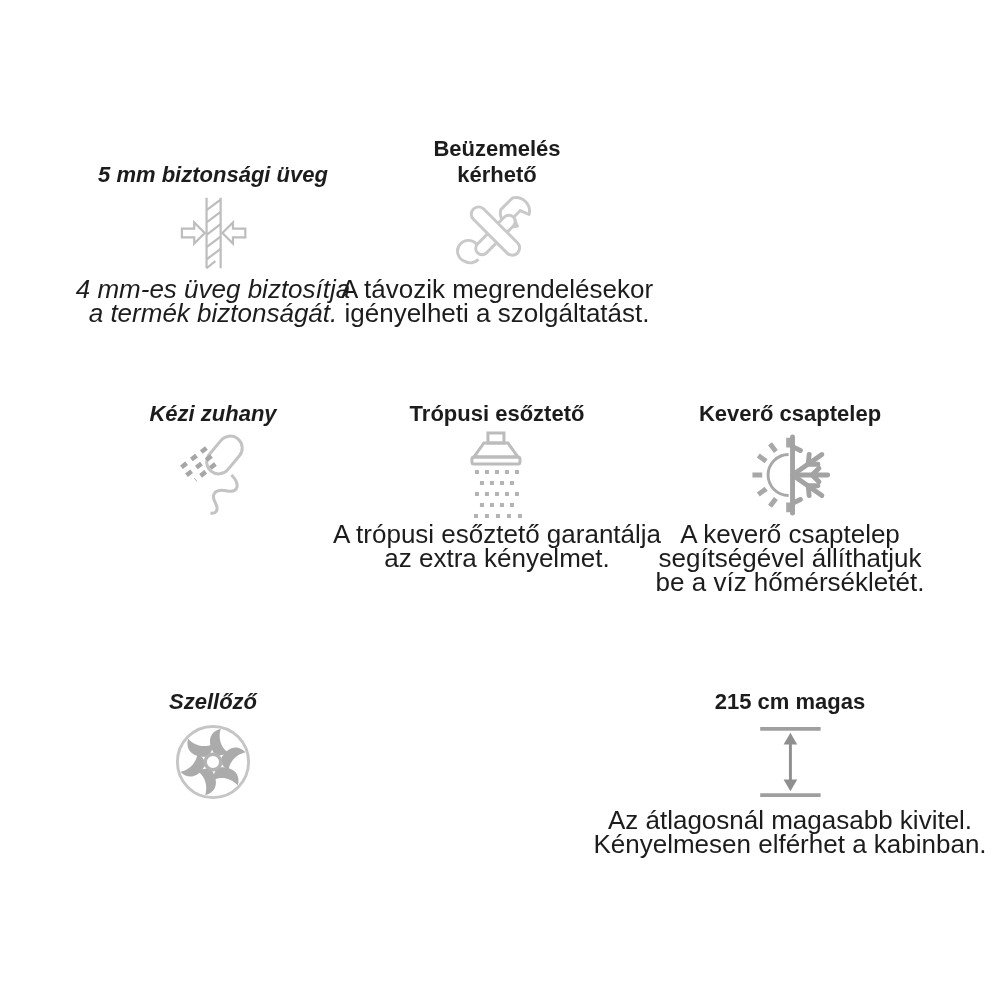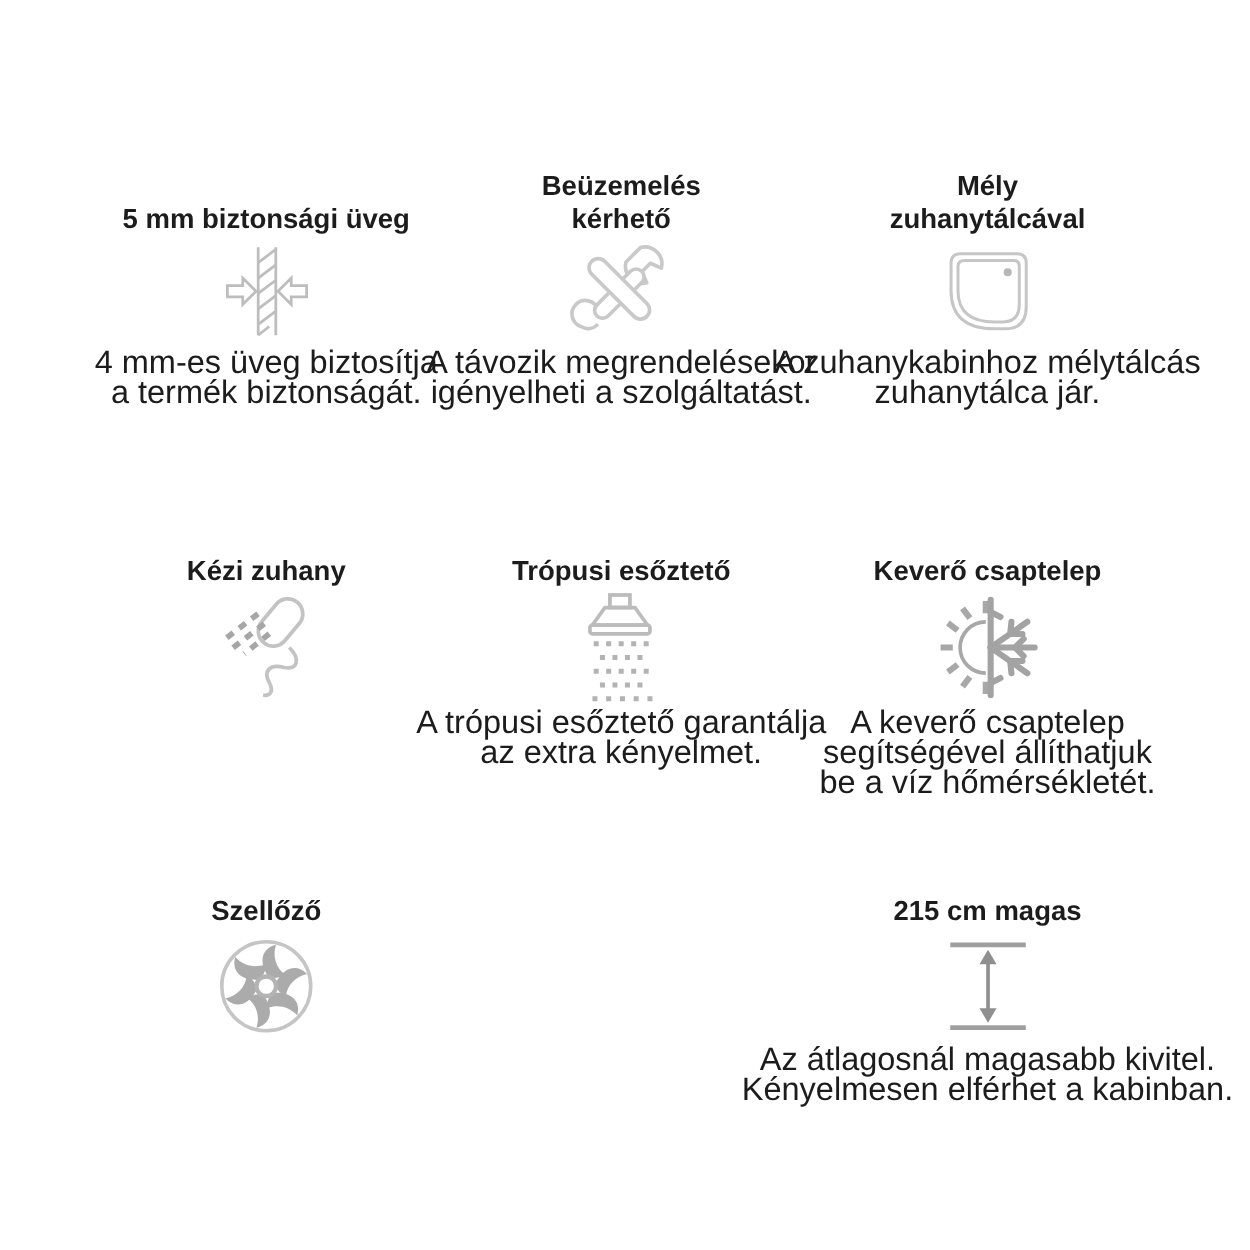--- a/index.html
+++ b/index.html
@@ -13,23 +13,23 @@
   }
   .grid { position: absolute; inset: 0; }
   .card {
     position: absolute;
     transform: translateX(-50%);
     width: max-content;
     display: flex;
     flex-direction: column;
   }
   .card.row1 { top: 134px; }
-  .card.row2 { top: 444px; }
-  .card.row3 { top: 716px; }
-  .card.col1 { left: 213px; }
+  .card.row2 { top: 401px; }
+  .card.row3 { top: 689px; }
+  .card.col1 { left: 213px; font-style: italic; }
   .card.col2 { left: 497px; }
   .card.col3 { left: 790px; }
   .title {
     margin: 0;
     font-size: 22px;
     font-weight: bold;
     line-height: 26px;
     text-align: center;
     white-space: pre-line;
     display: flex;
@@ -93,35 +93,20 @@
           <rect x="36" y="15" width="13" height="52" rx="6.5" transform="rotate(45 42.5 41)"></rect>
 
           <rect x="35" y="5" width="15" height="64" rx="7.5" transform="rotate(-45 42.5 37)"></rect>
         </g>
       </svg>
     </div>
     <p class="desc">A távozik megrendelésekor
 igényelheti a szolgáltatást.</p>
   </section>
 
-  <section class="card row1 col3">
-    <h3 class="title">Mély
-zuhanytálcával</h3>
-    <div class="iconbox">
-      <svg width="74" height="68" viewBox="0 0 80 73" aria-hidden="true">
-        <g fill="none" stroke="#c6c6c6" stroke-width="2.6">
-          <path d="M16 4 H65 Q73 4 73 12 V50 Q73 69 55 69 H46 Q8 69 8 36 V12 Q8 4 16 4 Z"></path>
-          <path d="M20 10 H62 Q67 10 67 15 V48 Q67 63 53 63 H46 Q14 63 14 36 V15 Q14 10 20 10 Z"></path>
-        </g>
-        <circle cx="57" cy="20" r="3.5" fill="#b7b7b7"></circle>
-      </svg>
-    </div>
-    <p class="desc">A zuhanykabinhoz mélytálcás
-zuhanytálca jár.</p>
-  </section>
 
   <section class="card row2 col1">
     <h3 class="title">Kézi zuhany</h3>
     <div class="iconbox">
       <svg width="90" height="82" viewBox="0 0 90 82" aria-hidden="true">
         <g fill="none" stroke="#c3c3c3" stroke-width="3">
           <rect x="44" y="0" width="24" height="42" rx="12" transform="rotate(40 56 21)"></rect>
           <path d="M63 41 C72 50 70 59 59 57 C47 54 42 60 47 69 C51 77 47 80 42 79"></path>
         </g>
         <g stroke="#a6a6a6" stroke-width="4.5" stroke-dasharray="6.5 6" fill="none">

